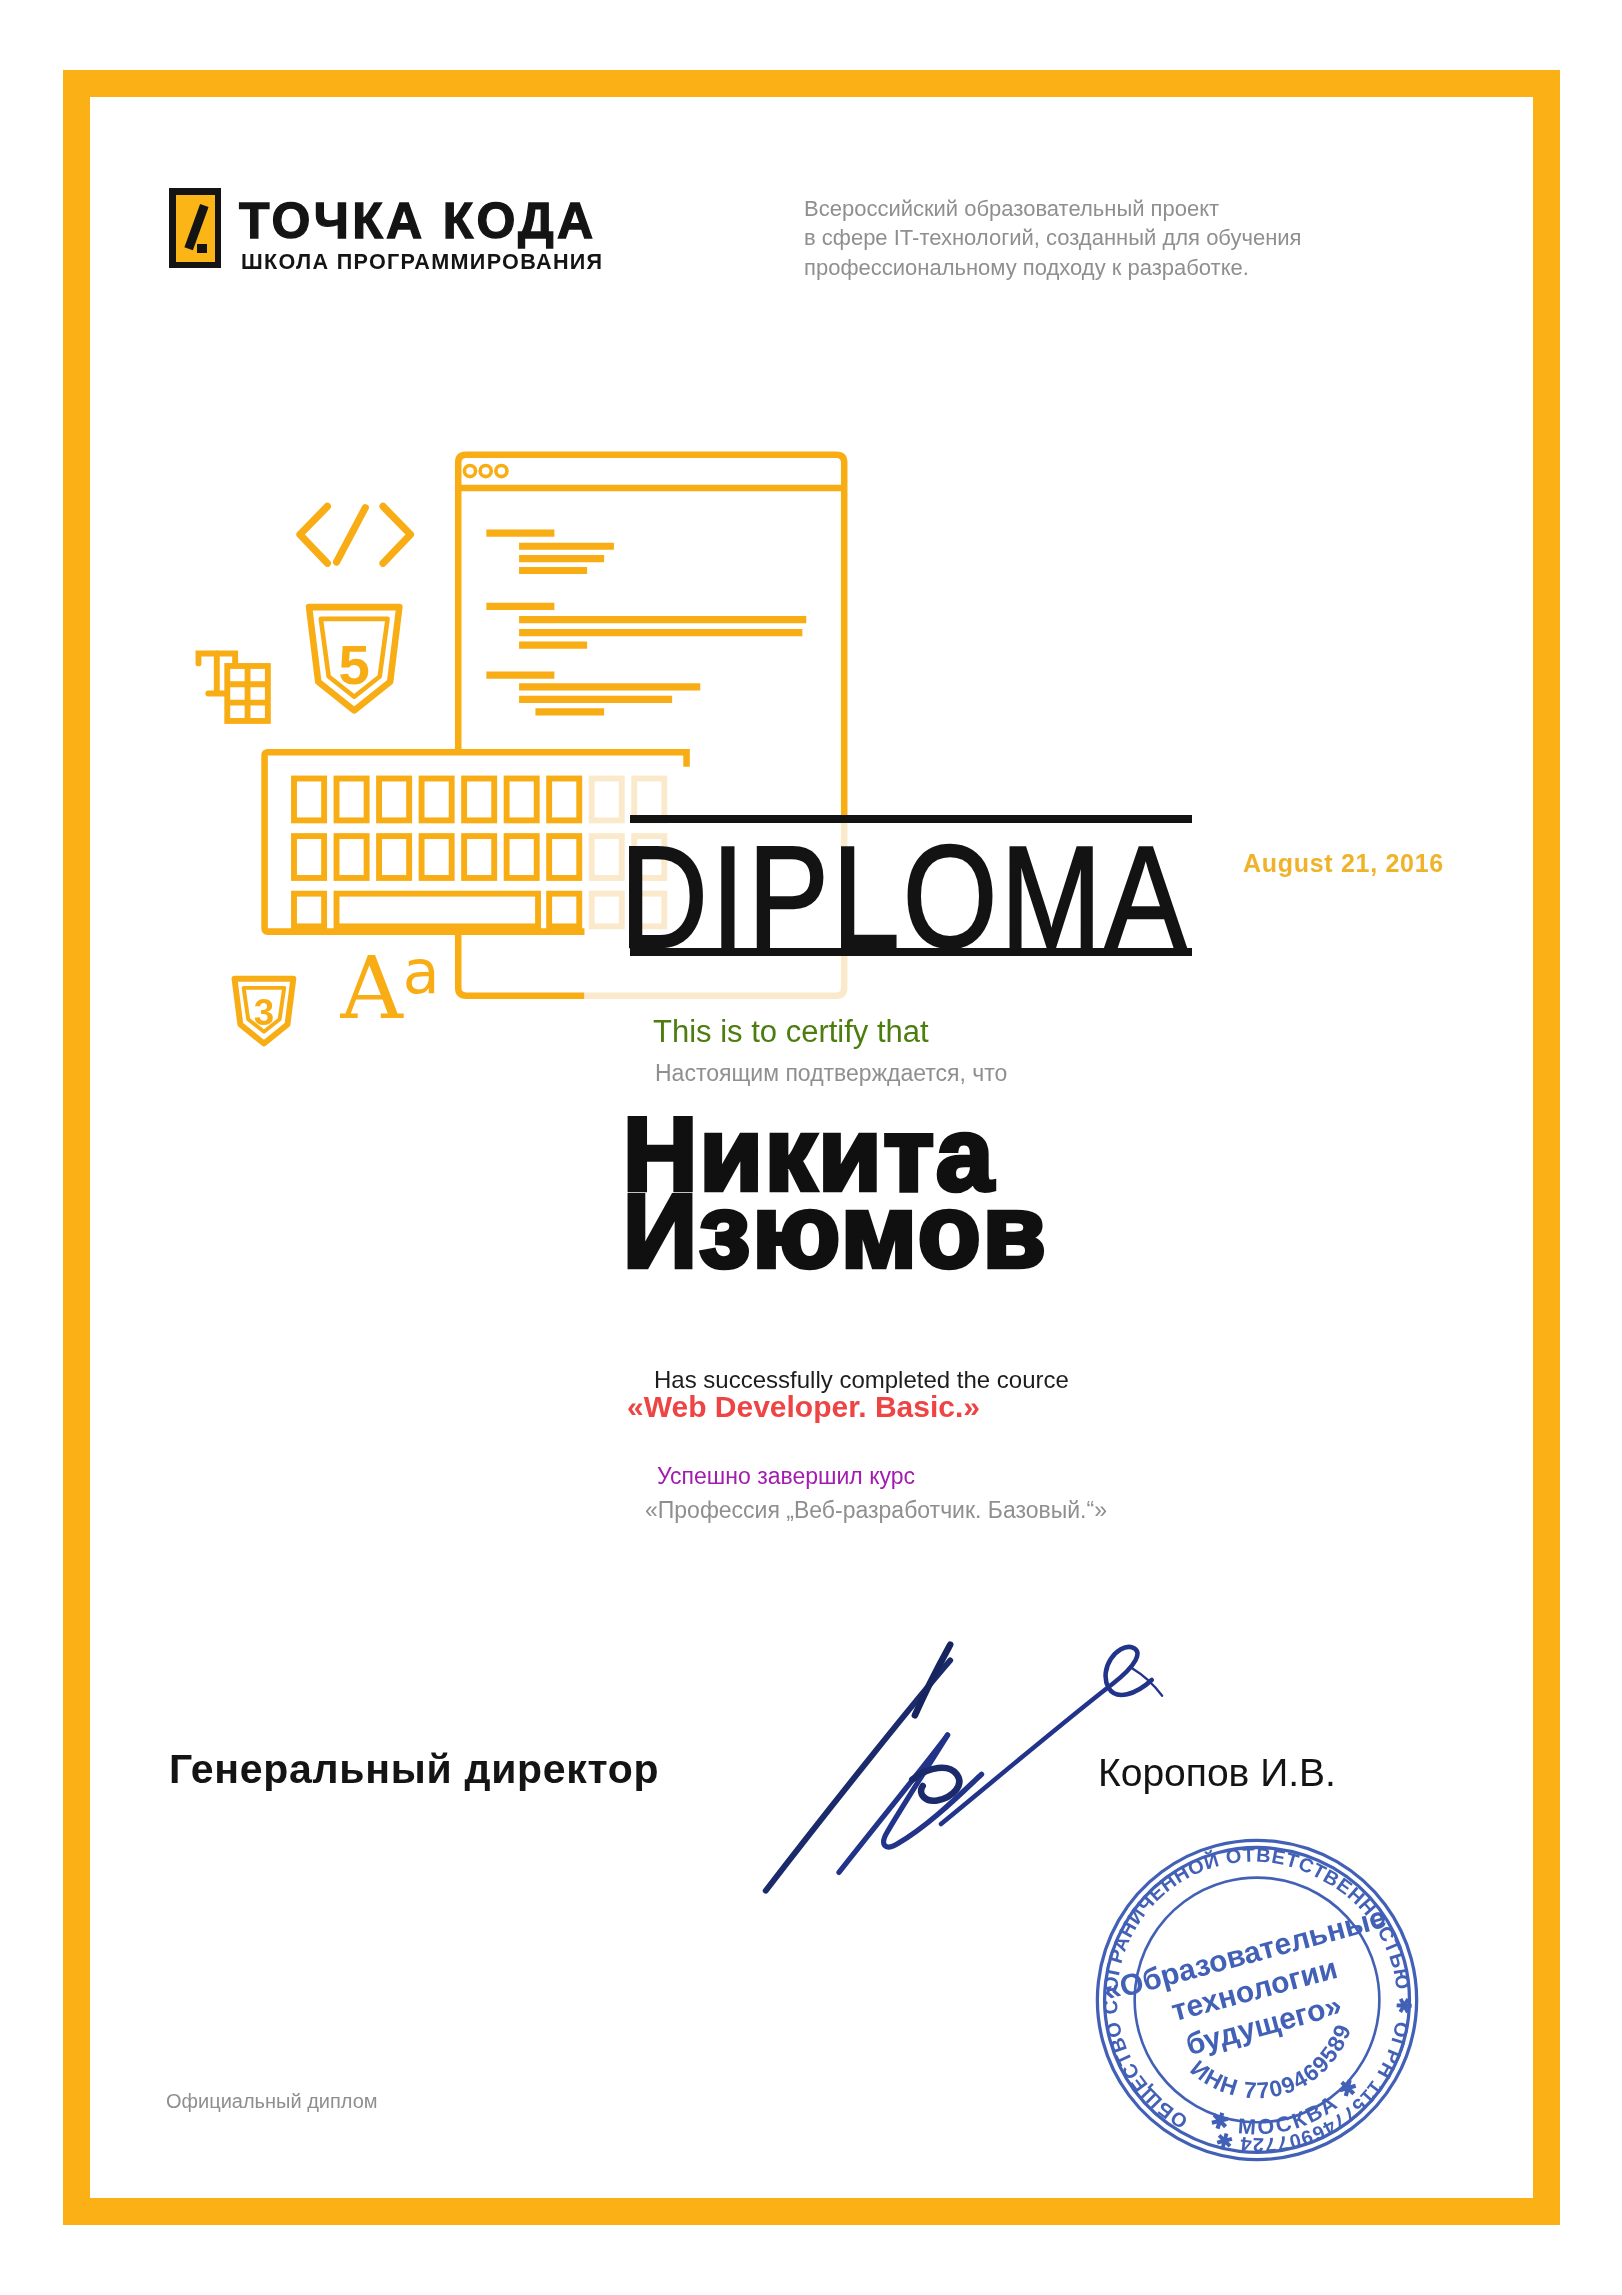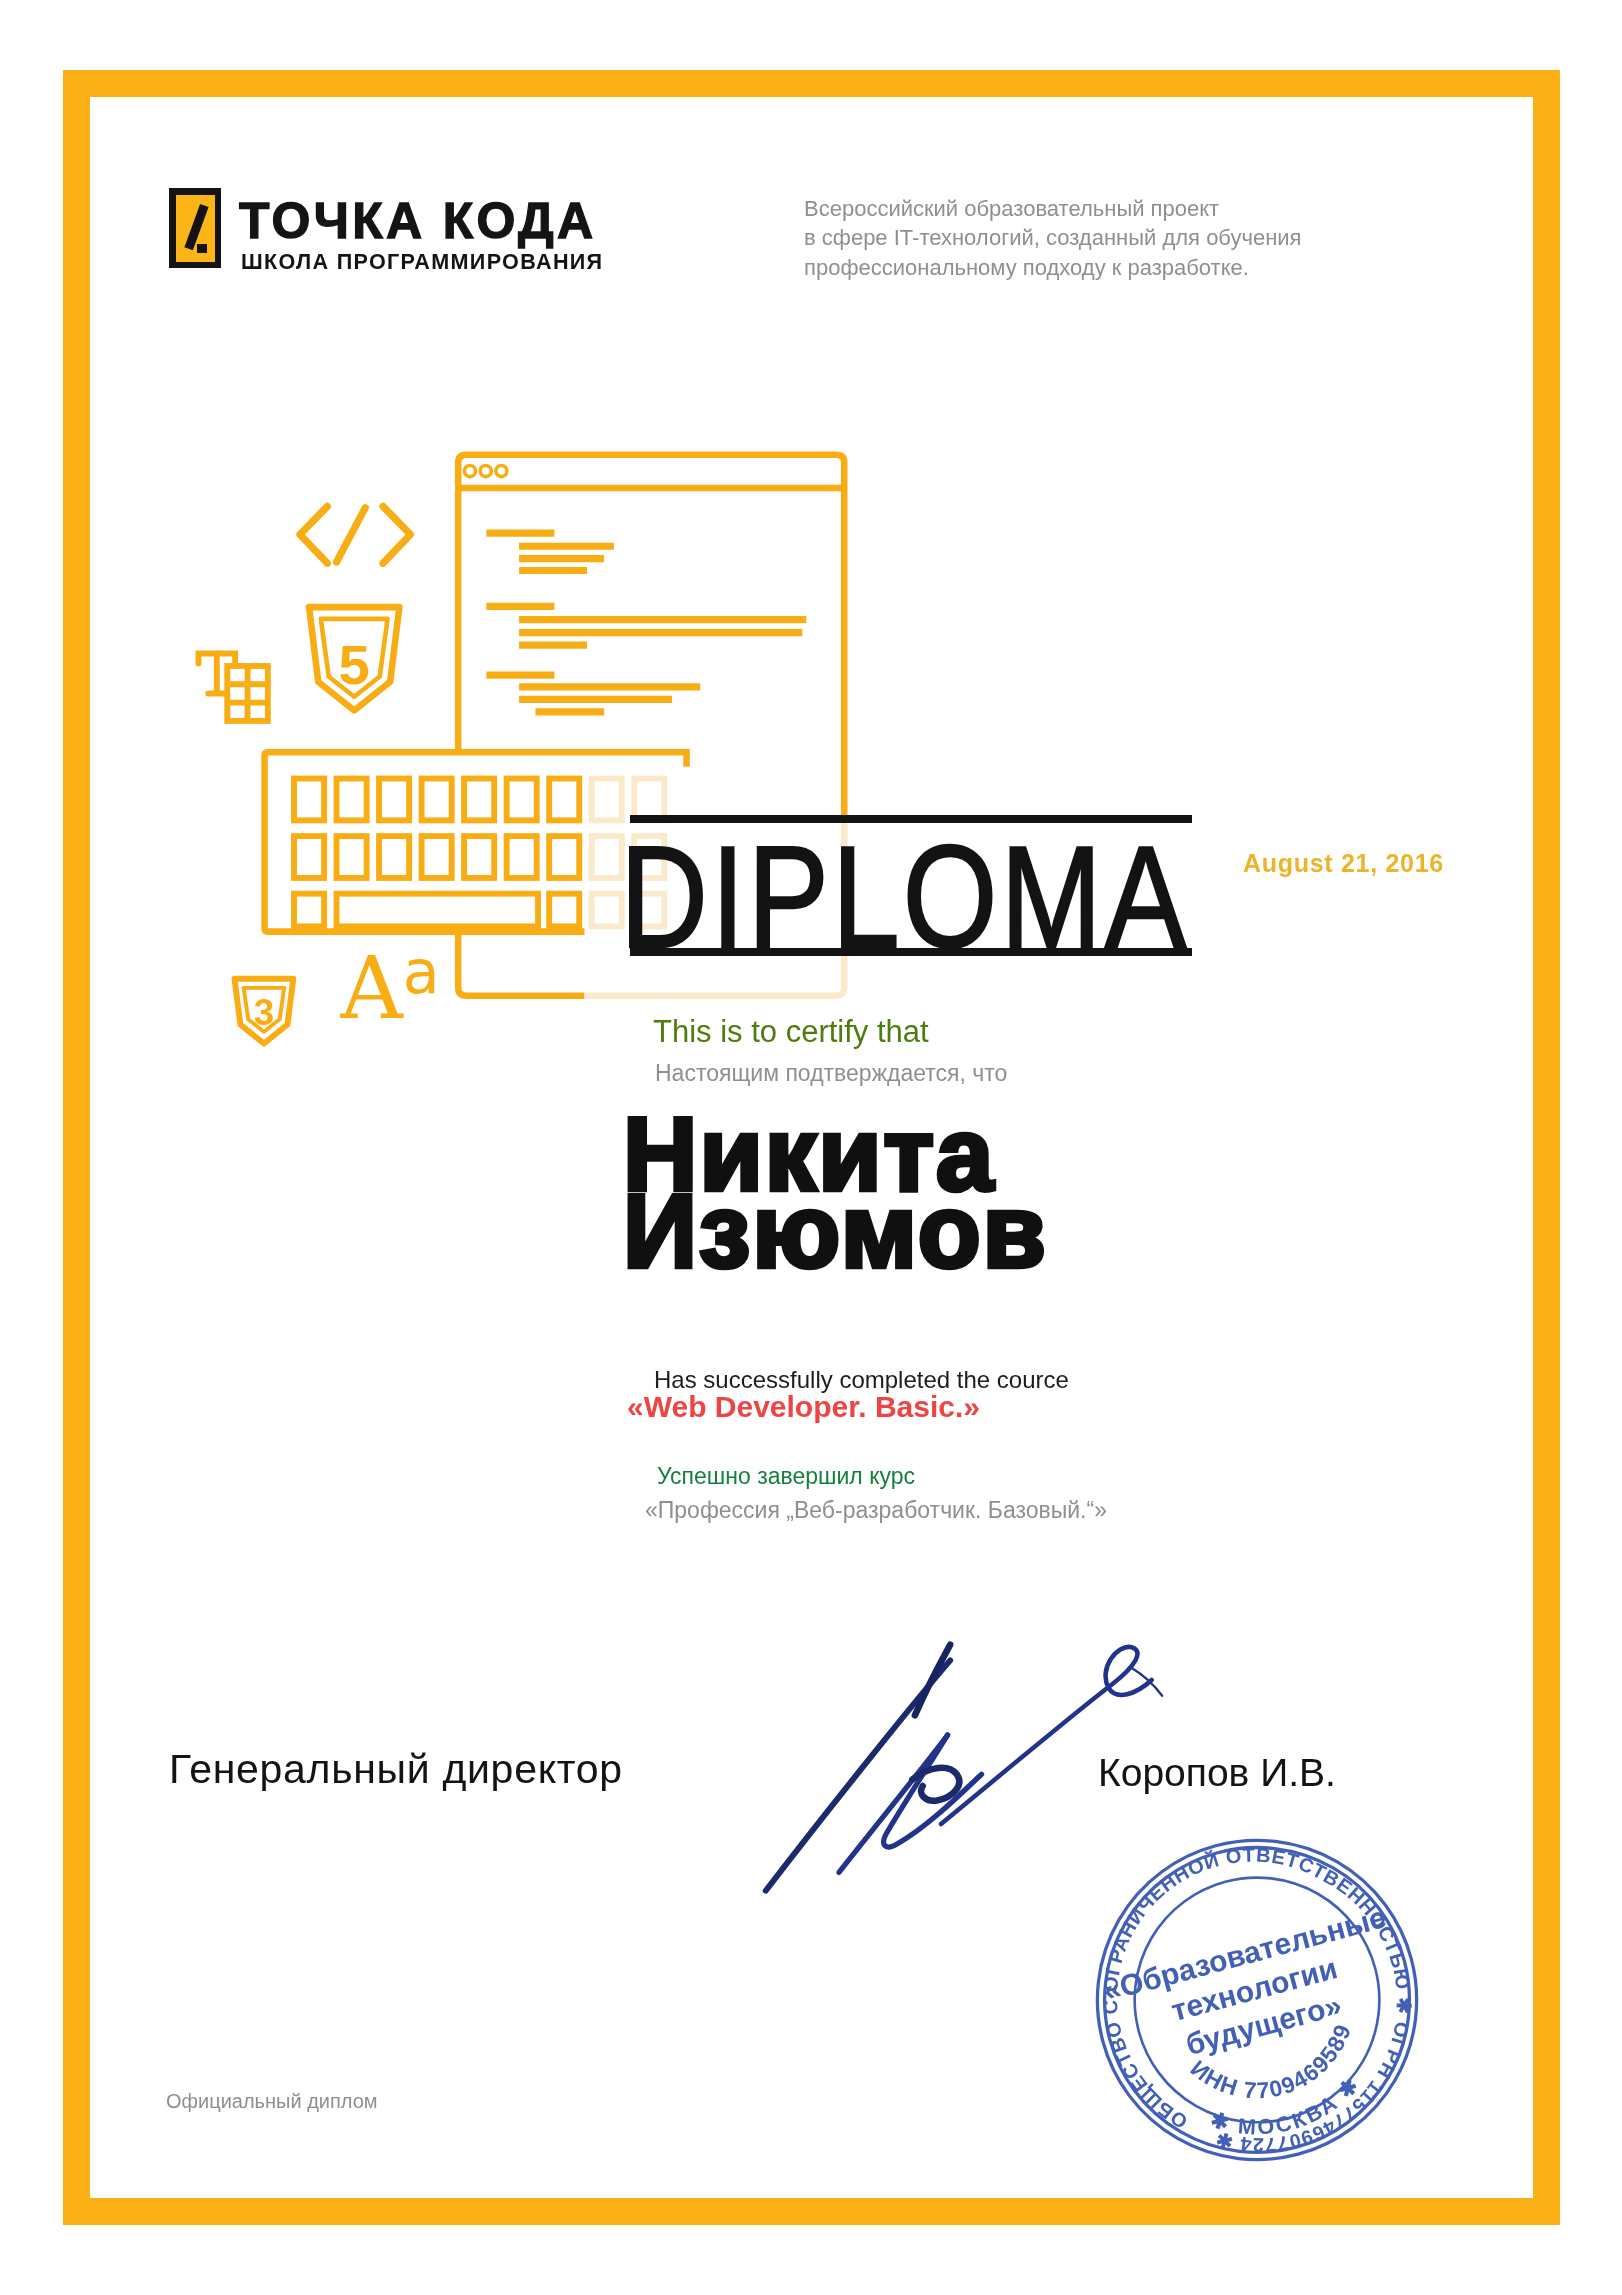--- a/index.html
+++ b/index.html
@@ -38,24 +38,24 @@
   .diploma-date{left:1243px;top:849px;font-size:25px;font-weight:700;color:#EFB32B;letter-spacing:0.7px;white-space:nowrap;}
   
   .certify-en{left:653px;top:1014px;font-size:31px;color:#4d7c0f;white-space:nowrap;}
   .certify-ru{left:655px;top:1060px;font-size:23px;color:#8f8f8f;white-space:nowrap;}
   
   .recipient{left:623px;top:1116px;font-size:103px;font-weight:700;line-height:77px;
     -webkit-text-stroke:4.6px #101010;letter-spacing:2px;color:#101010;white-space:nowrap;}
   
   .course-en{left:654px;top:1349px;font-size:24px;color:#1d1d1d;white-space:nowrap;margin-top:17px;}
   .course-title{left:627px;top:1390px;font-size:30px;font-weight:700;color:#ef4444;white-space:nowrap;}
-  .course-ru1{left:657px;top:1463px;font-size:23px;color:#15803d;white-space:nowrap;}
+  .course-ru1{left:657px;top:1463px;font-size:23px;color:#a21caf;white-space:nowrap;}
   .course-ru2{left:645px;top:1497px;font-size:23px;color:#8f8f8f;white-space:nowrap;}
   
-  .director-role{left:169px;top:1746px;font-size:41px;font-weight:400;letter-spacing:0.7px;white-space:nowrap;}
+  .director-role{left:169px;top:1746px;font-size:41px;font-weight:700;letter-spacing:0.7px;white-space:nowrap;}
   .director-name{left:1098px;top:1751px;font-size:39px;white-space:nowrap;}
   
   .footer{left:166px;top:2061px;font-size:20px;line-height:33px;color:#8f8f8f;white-space:nowrap;margin-top:24px;}
 </style>
 </head>
 <body>
 
 <div>
 
   <div class="frame"></div>

